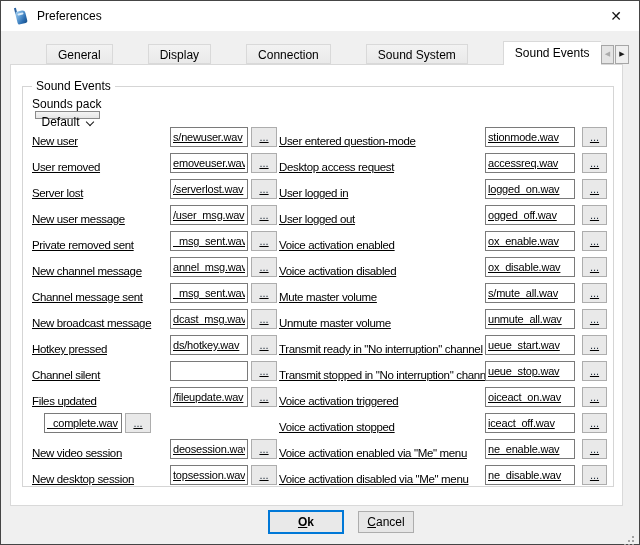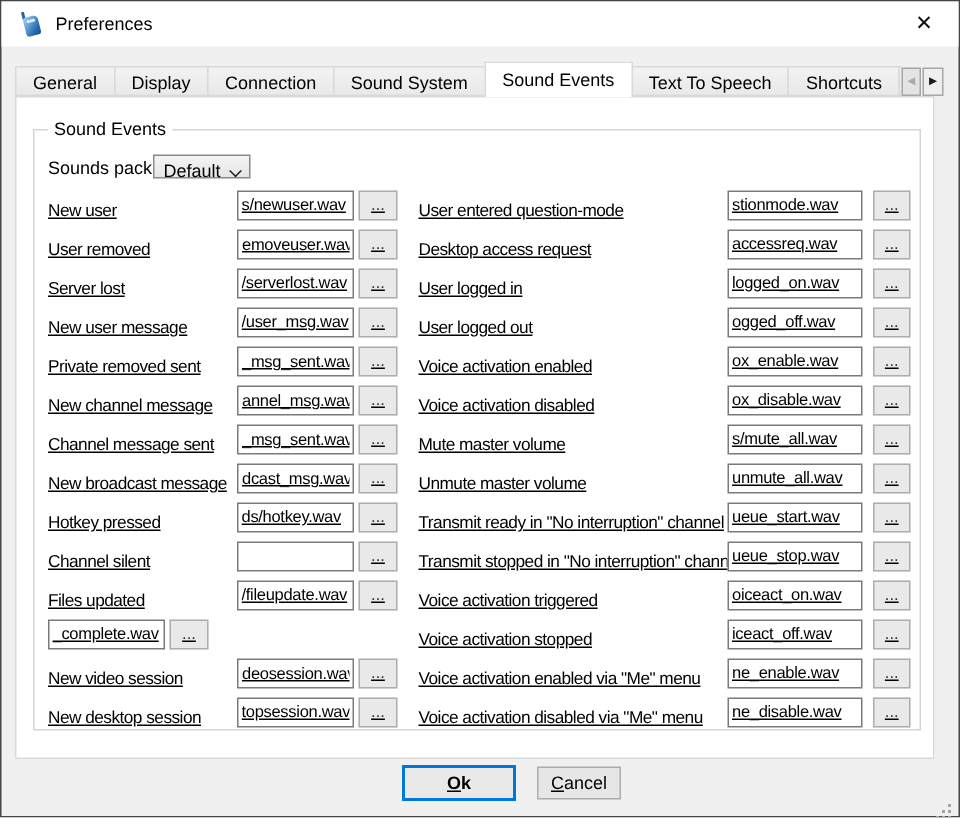--- a/index.html
+++ b/index.html
@@ -21,54 +21,54 @@
   .title-text { position: absolute; left: 36px; top: 0; line-height: 30px; }
   .close-btn { position: absolute; right: 8px; top: 3px; width: 30px; height: 24px; background: transparent; border: none;
                font-size: 14px; line-height: 24px; text-align: center; color: #111; cursor: default;
                font-family: "DejaVu Sans", sans-serif; }
 
   
   .tabbar { position: absolute; left: 9px; top: 40px; width: 591px; height: 24px;
             display: flex; align-items: flex-end; overflow: hidden; z-index: 3; }
   .tab { flex: 0 0 auto; height: 20px; line-height: 20px; margin-bottom: 1px; padding: 0 11px;
          background: linear-gradient(#f2f2f2,#e9e9e9); border: 1px solid #d9d9d9; margin-right: -1px;
-         white-space: nowrap; cursor: default; }
+         white-space: nowrap; cursor: default; margin-left: 36px; }
   .tab.selected { height: 24px; line-height: 23px; margin-bottom: 0; background: #ffffff; border-bottom: none; z-index: 4; position: relative; }
   .tab-scroll { position: absolute; top: 44px; height: 19px; border: 1px solid #a6a6a6; background: #efefef;
                 font-size: 7px; text-align: center; padding: 0; cursor: default; z-index: 5;
                 font-family: "DejaVu Sans", sans-serif; line-height: 17px; }
   .tab-scroll.left  { left: 600px; width: 13px; color: #ababab; background: #e4e4e4; }
   .tab-scroll.right { left: 614px; width: 14px; color: #1a1a1a; }
 
   
   .page { position: absolute; left: 9px; top: 63px; width: 613px; height: 442px;
           background: #ffffff; border: 1px solid #d9d9d9; z-index: 2; }
   .groupbox { position: absolute; left: 11px; top: 21px; width: 592px; height: 401px;
               border: 1px solid #d5d5d5; }
   .group-title { position: absolute; left: 9px; top: -8px; background: #ffffff; padding: 0 4px; }
 
-  .sounds-pack { position: absolute; left: 21px; top: 32px; height: 22px; display: flex; align-items: flex-end; }
+  .sounds-pack { position: absolute; left: 21px; top: 32px; height: 22px; display: flex; align-items: center; flex-direction: column; }
   .sounds-pack .sp-label { width: 70px; }
   .combo { position: relative; width: 65px; height: 16px; border: 1px solid #8a8a8a;
            background: linear-gradient(#f4f4f4,#e6e6e6); cursor: default; }
   .combo .combo-value { position: absolute; left: 6px; top: 0; line-height: 20px; }
   .combo .chev { position: absolute; right: 5px; top: 7px; width: 7px; height: 7px; }
   .combo .chev::before { content: ""; position: absolute; left: 0; top: 0; width: 5px; height: 5px;
            border-right: 1px solid #1a1a1a; border-bottom: 1px solid #1a1a1a; transform: rotate(45deg); }
 
   .col { position: absolute; top: 56px; }
   .col-left  { left: 21px; }
   .col-right { left: 268px; }
   .row { display: flex; align-items: flex-end; height: 26px; white-space: nowrap; text-decoration: underline; }
   .row-label { font-size: 11.5px; letter-spacing: -0.35px; overflow: visible; }
   .col-left  .row-label { width: 126px; }
   .col-right .row-label { width: 206px; }
   .field { height: 20px; border: 1px solid #7a7a7a; background: #fff; font-family: "Liberation Sans", sans-serif;
            font-size: 11px; padding: 0 2px; letter-spacing: -0.2px; }
-  .col-left  .field { width: 78px; }
+  .col-left  .field { width: 78px; margin-left: 12px; }
   .col-right .field { width: 90px; }
   .browse { height: 20px; background: #e9e9e9; border: 1px solid #adadad; color: #24303d;
             font-size: 11px; line-height: 10px; padding: 0; cursor: default; }
   .col-left  .browse { width: 26px; margin-left: 3px; }
   .col-right .browse { width: 25px; margin-left: 7px; }
 
   
   .btn { position: absolute; background: #e6e6e6; border: 1px solid #adadad; font-family: "Liberation Sans", sans-serif;
          font-size: 12px; cursor: default; padding: 0; }
   .btn span { display: block; width: 100%; text-align: center; }

